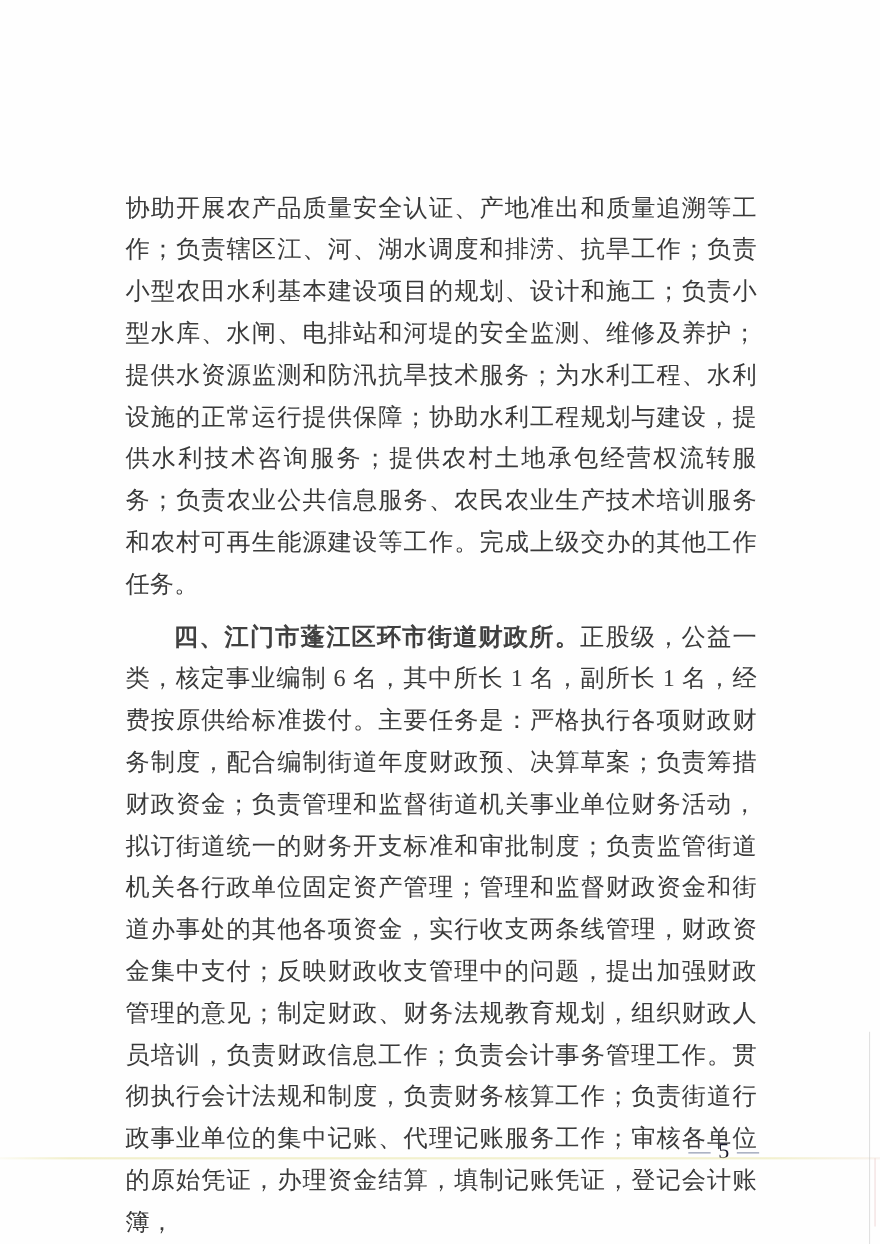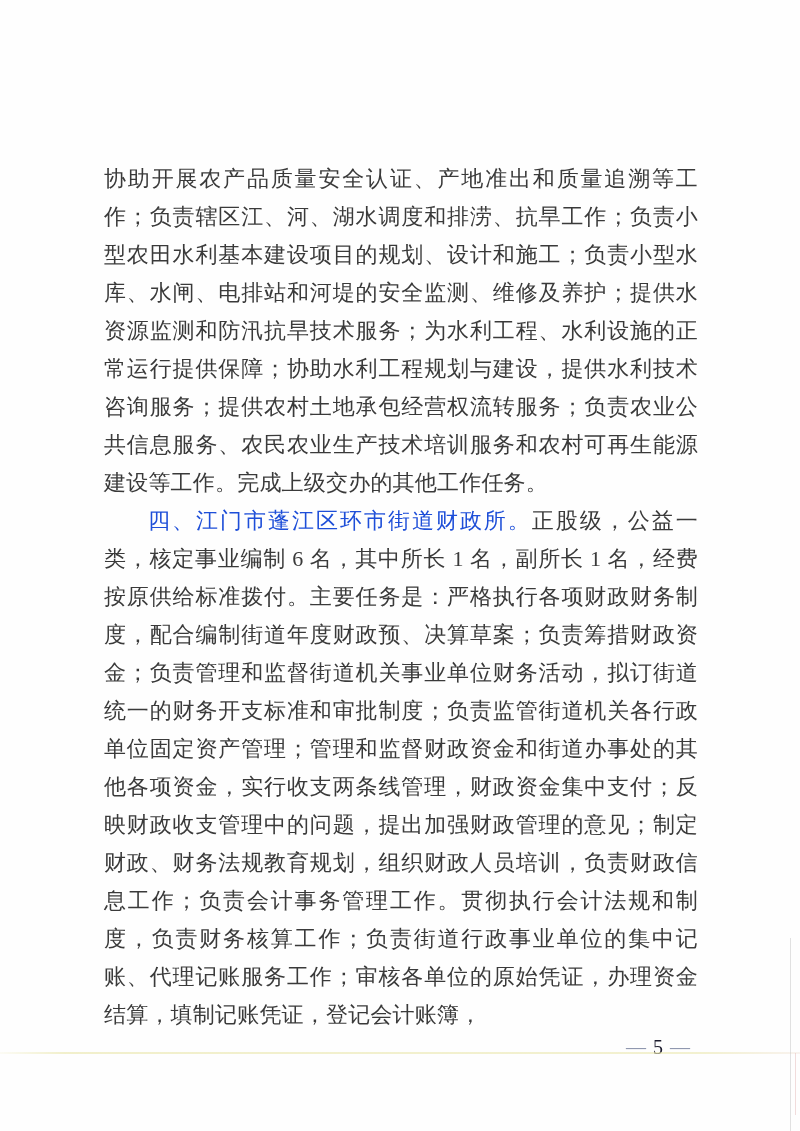--- a/index.html
+++ b/index.html
@@ -15,35 +15,35 @@
     overflow: hidden;
     font-family: "Liberation Serif", "DejaVu Serif", serif;
   }
   .content {
     position: absolute;
     left: 104px;
     top: 160px;
     width: 594px;
   }
   .para {
-    margin: 0;
+    margin: 10px;
     font-size: 22px;
     line-height: 38px;
     color: #3a3a3a;
     text-align: justify;
     text-justify: inter-ideograph;
     letter-spacing: 0.2px;
     word-break: break-all;
   }
   .para.indent {
     text-indent: 44px;
   }
   .para .heading-bold {
-    font-weight: normal;
-    color: #1d4ed8;
+    font-weight: bold;
+    color: #404040;
   }
   .footer {
     position: absolute;
     left: 626px;
     top: 1036px;
     font-size: 20px;
     white-space: nowrap;
   }
   .footer .dash {
     color: #8a92ab;

